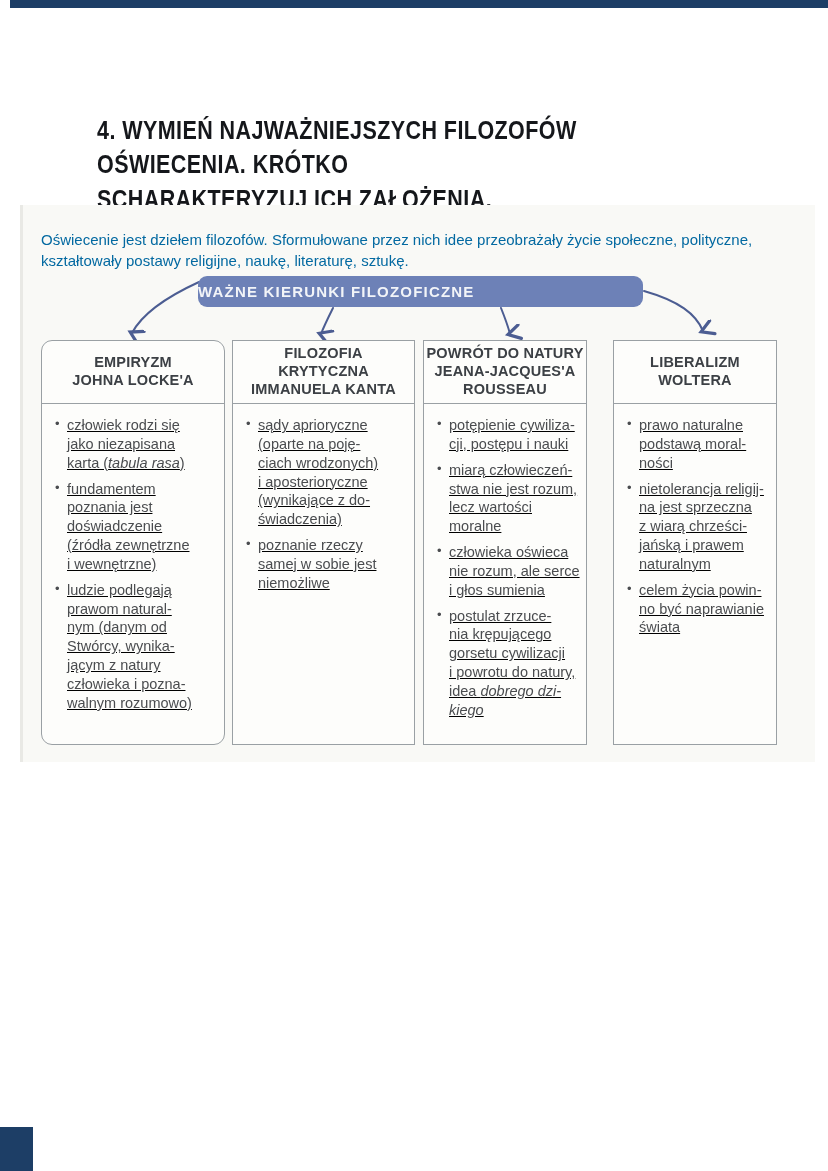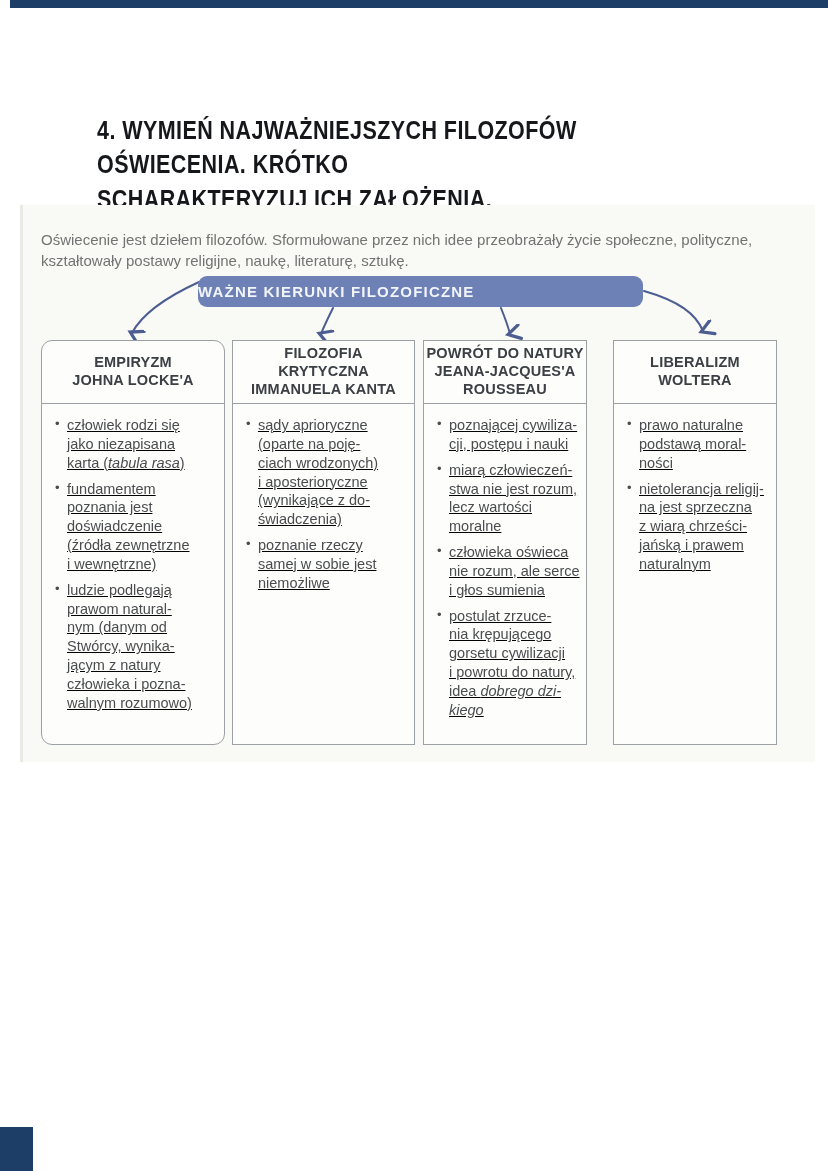--- a/index.html
+++ b/index.html
@@ -19,21 +19,21 @@
     transform:scaleX(.86);transform-origin:left top;
   }
 
   
   .panel{
     position:absolute;left:20px;top:205px;width:792px;height:557px;
     background:#f9f9f6;border-left:3px solid #e9e9e5;
   }
   .intro{
     position:absolute;left:18px;top:9px;width:766px;
-    font-size:15px;color:#737373;line-height:1.42;white-space:pre-line;
+    font-size:15px;color:#0369a1;line-height:1.42;white-space:pre-line;
   }
   .banner{
     position:absolute;left:175px;top:71px;width:445px;height:31px;
     border-radius:9px;display:flex;align-items:center;
     color:#f2f4f8;font-size:15px;font-weight:700;letter-spacing:1.2px;
   }
   .arrows{position:absolute;left:0;top:0;width:792px;height:557px;pointer-events:none;}
 
   .col-box{
     position:absolute;top:135px;height:405px;background:#fdfdfb;
@@ -129,21 +129,21 @@
         </ul>
       </div>
   </div>
 
   <div class="col-box" style="left:400px;width:164px;">
     <div class="col-header">POWRÓT DO NATURY
 JEANA-JACQUES'A
 ROUSSEAU</div>
     <div class="col-body">
         <ul class="bullets">
-          <li>poznającej cywiliza-
+          <li>potępienie cywiliza-
 cji, postępu i nauki</li>
           <li>miarą człowieczeń-
 stwa nie jest rozum,
 lecz wartości
 moralne</li>
           <li>człowieka oświeca
 nie rozum, ale serce
 i głos sumienia</li>
           <li>postulat zrzuce-
 nia krępującego
@@ -161,16 +161,19 @@
     <div class="col-body">
         <ul class="bullets">
           <li>prawo naturalne
 podstawą moral-
 ności</li>
           <li>nietolerancja religij-
 na jest sprzeczna
 z wiarą chrześci-
 jańską i prawem
 naturalnym</li>
+          <li>celem życia powin-
+no być naprawianie
+świata</li>
         </ul>
       </div>
   </div>
 </div>
 
 </body></html>

